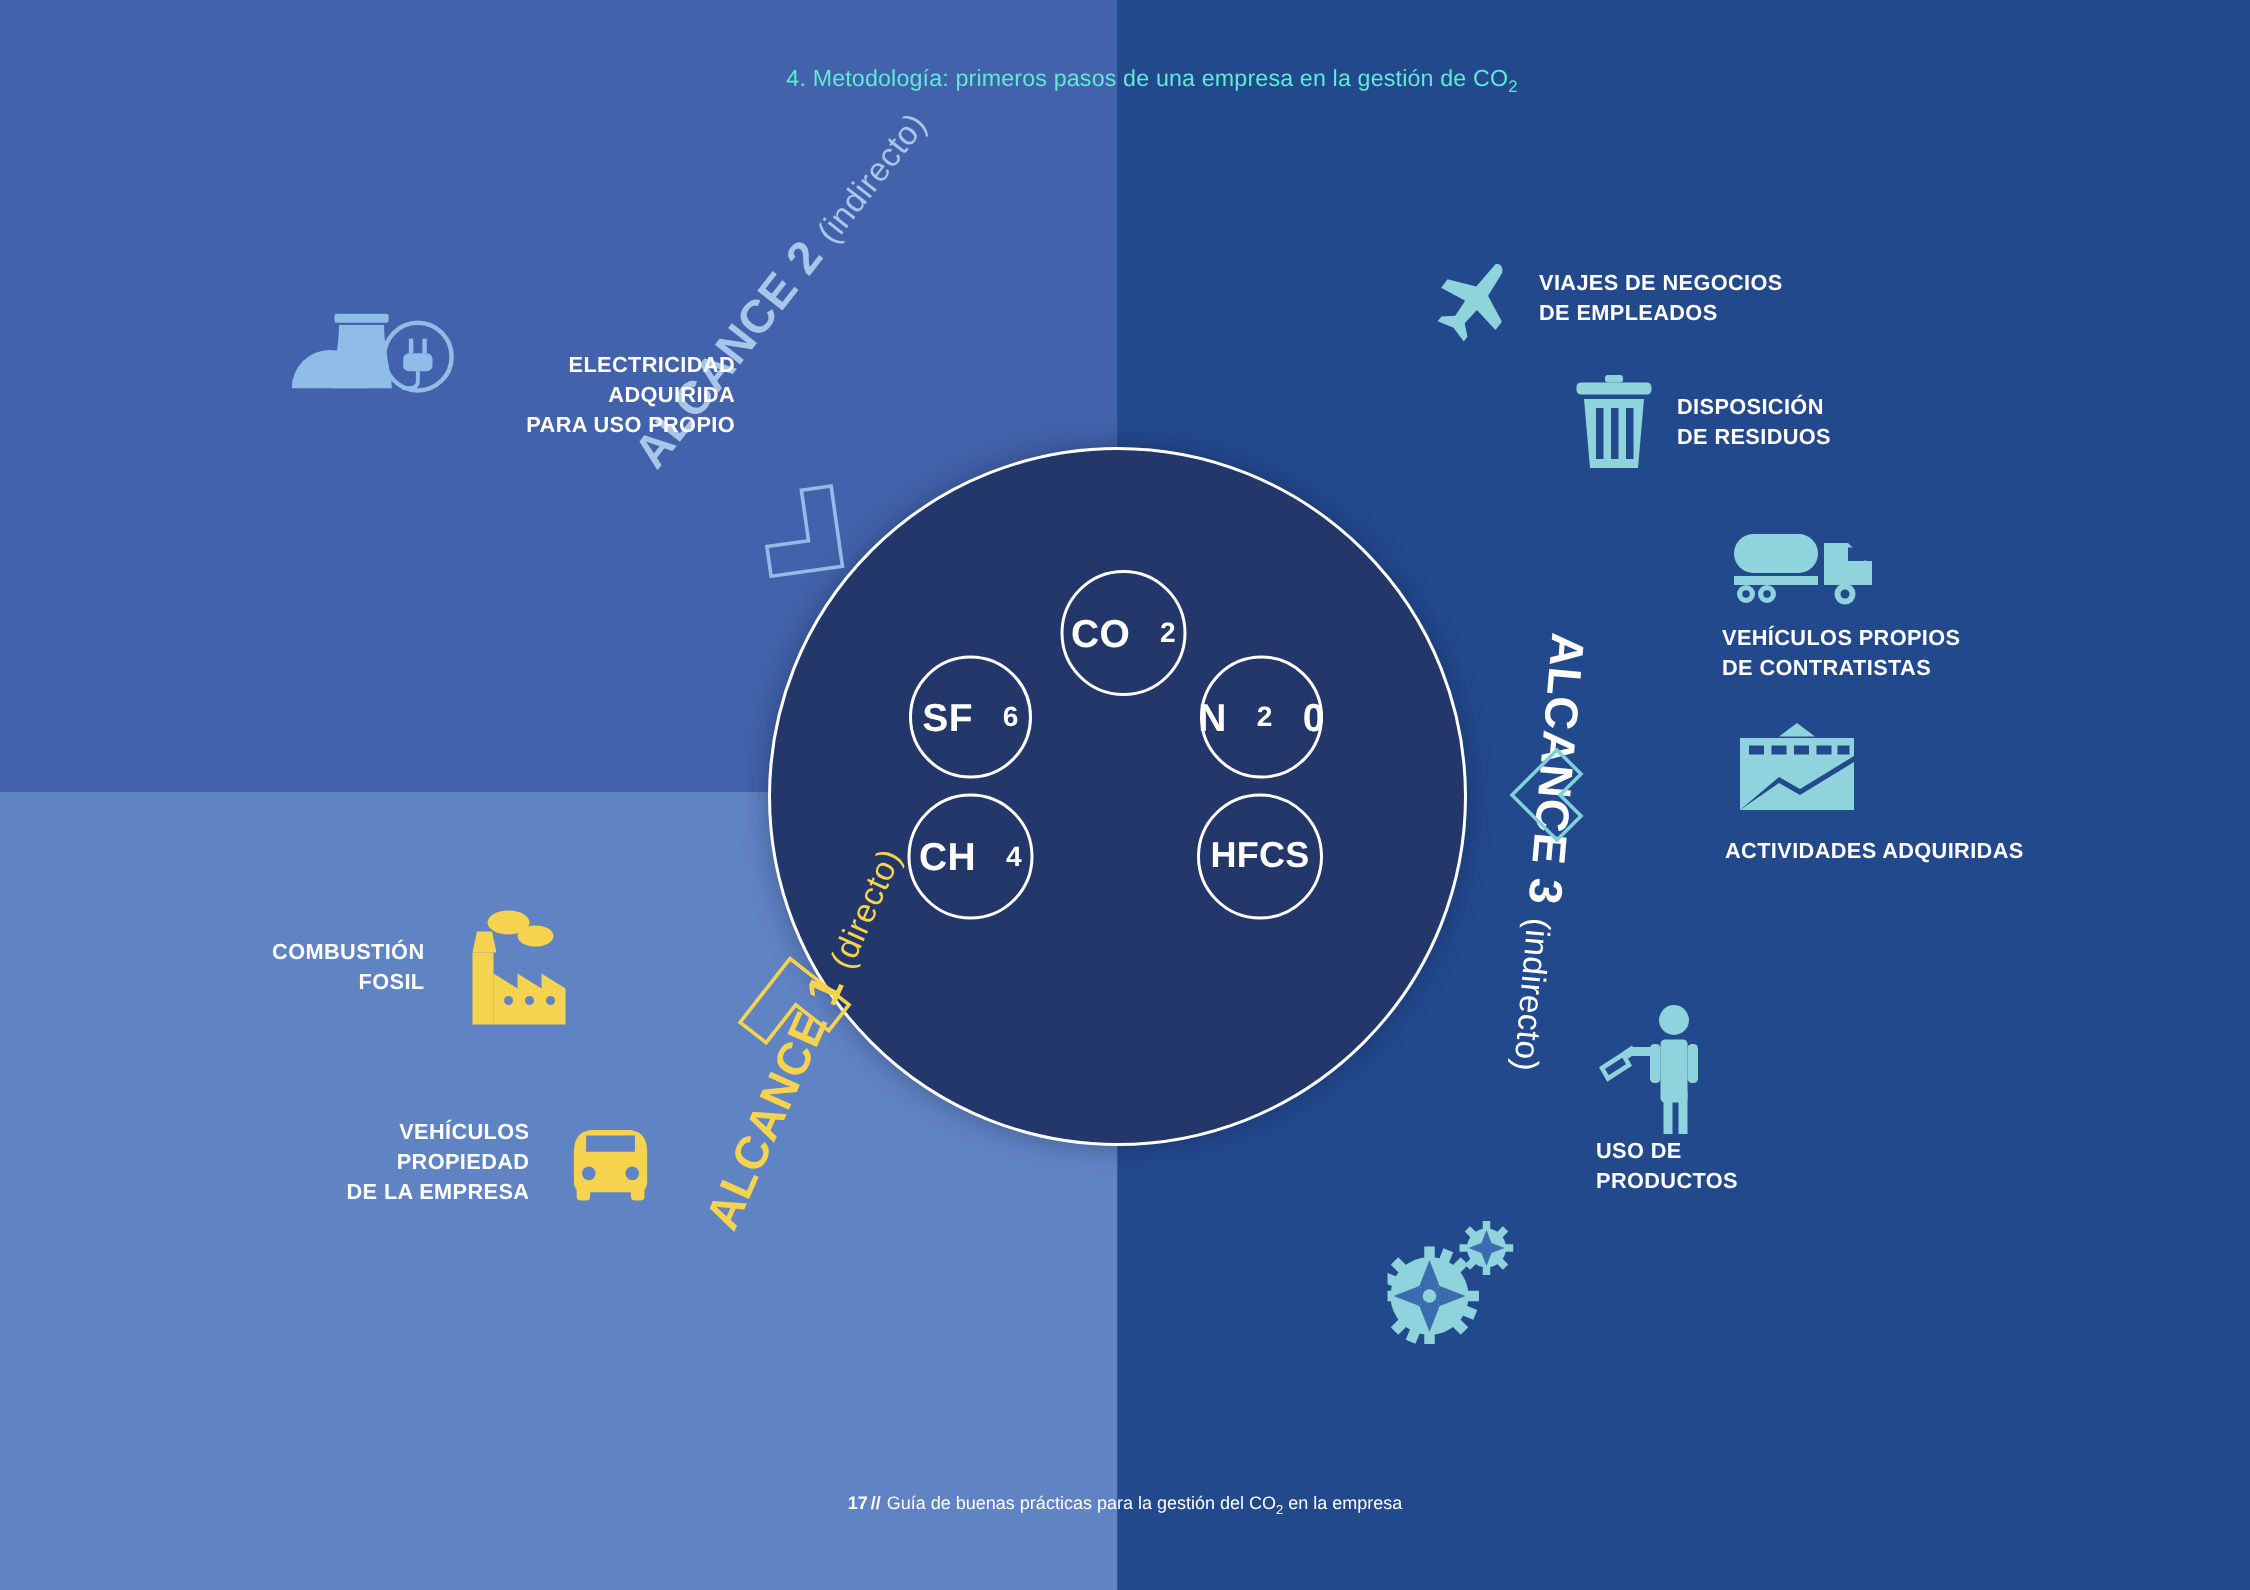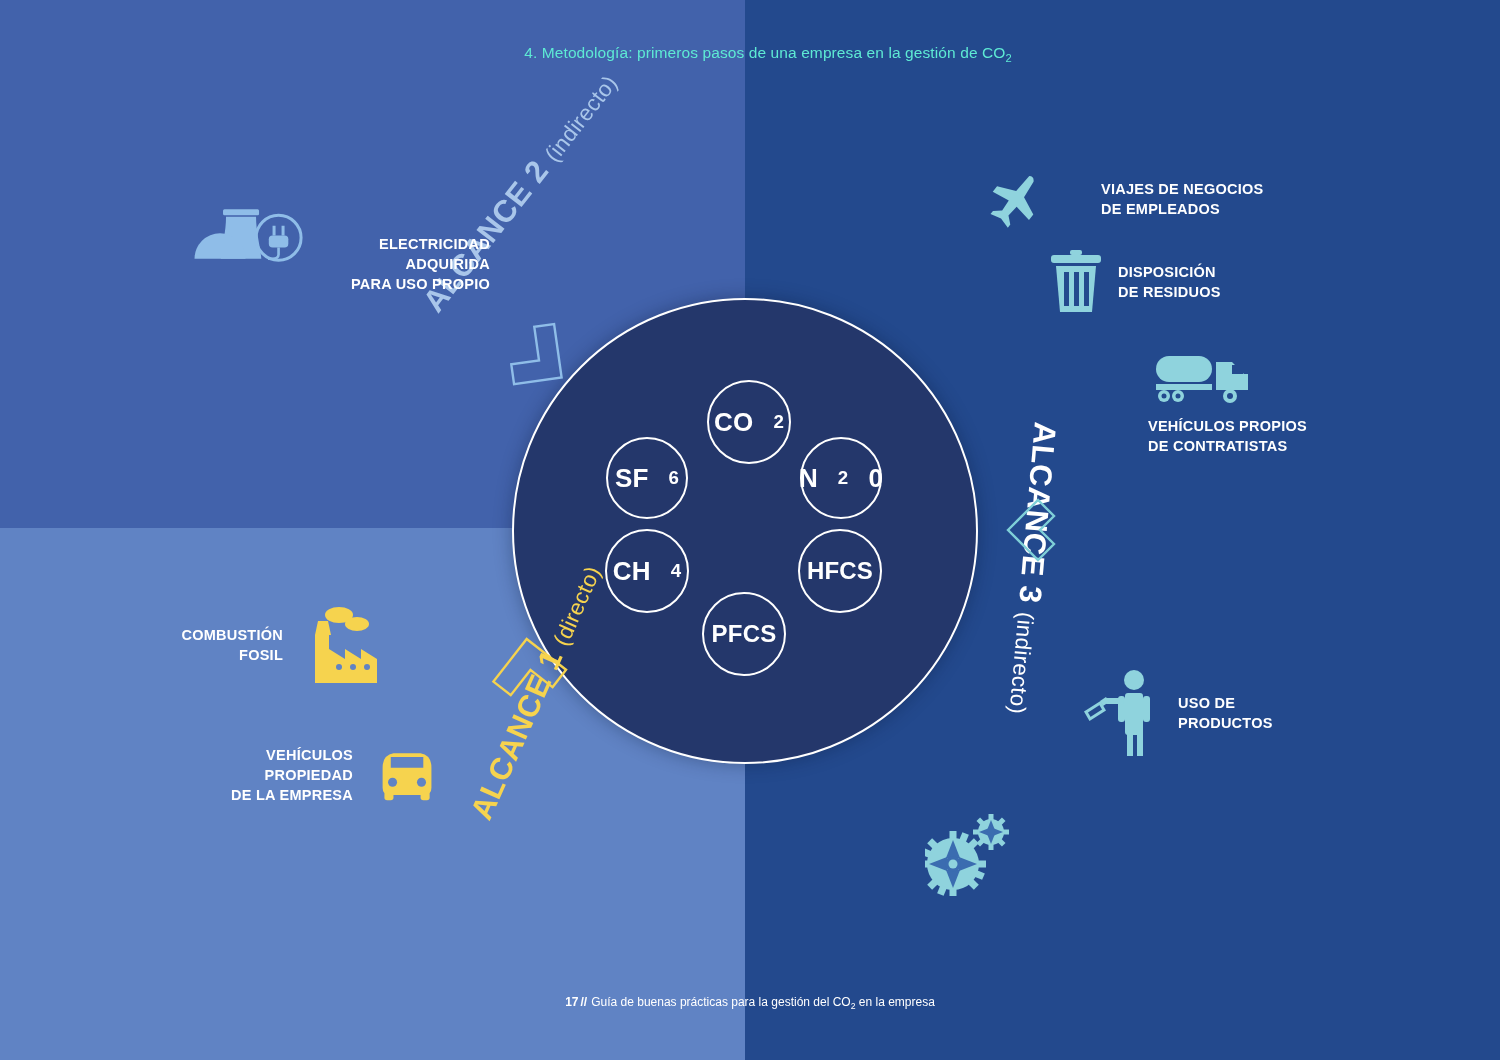--- a/index.html
+++ b/index.html
@@ -84,25 +84,25 @@
   .ico { display:block; }
 
   
   #it-electricidad { left:190px; top:196px; width:300px; flex-direction:row; align-items:flex-end; }
   #it-electricidad .ico { margin-right:38px; margin-bottom:16px; }
 
   #it-combustion   { left:165px; top:605px; width:230px; }
   #it-vehiculos-emp{ left:160px; top:745px; width:275px; }
 
   
-  #it-viajes       { left:984px; top:170px;gap:43px; }
+  #it-viajes       { left:952px; top:170px; }
   #it-residuos     { left:1048px; top:250px; }
   #it-vehcontra    { left:1148px; top:352px; flex-direction:column; align-items:flex-start; }
   #it-actividades  { left:1150px; top:482px; flex-direction:column; align-items:flex-start; }
-  #it-uso          { left:1080px; top:668px; }
+  #it-uso          { left:1052px; top:668px;flex-direction:column; }
   #it-produccion   { left:925px; top:812px; }
 
   .light { fill:#8fd3dd; }
   .lightblue { fill:#8fbde8; }
   .yellow { fill:#f6d34e; }
 </style>
 </head>
 <body>
 
 <div id="stage">
@@ -129,23 +129,20 @@
     <span>N</span>
       <sub>2</sub>
       <span>0</span>
   </div>
   <div class="gas" id="gas-ch4">
     <span>CH</span>
       <sub>4</sub>
   </div>
   <div class="gas" id="gas-hfcs">
     <span>HFCS</span>
-  </div>
-  <div class="gas" id="gas-pfcs">
-    <span>PFCS</span>
   </div>
 
   <div class="scope" id="scope2">
     <span>ALCANCE 2</span>
     <span class="paren">(indirecto)</span>
   </div>
   <div class="scope" id="scope1">
     <span>ALCANCE 1</span>
     <span class="paren">(directo)</span>
   </div>
@@ -252,20 +249,36 @@
       <circle cx="10" cy="44" r="2.5" fill="#23498d"></circle>
       <circle cx="24" cy="44" r="2.5" fill="#23498d"></circle>
       <circle cx="76" cy="44" r="3" fill="#23498d"></circle>
     </svg>
     <div class="lbl left">
       <div>VEHÍCULOS PROPIOS</div>
       <div>DE CONTRATISTAS</div>
     </div>
   </div>
 
+  <div class="item" id="it-actividades">
+    <svg class="ico" style="margin-bottom:14px; margin-left:6px;" width="84" height="62" viewBox="0 0 84 62">
+      <path d="M30 9 L42 0 L54 9 z" class="light"></path>
+      <rect x="4" y="10" width="76" height="48" class="light"></rect>
+      <rect x="10" y="15" width="10" height="6" fill="#23498d"></rect>
+      <rect x="25" y="15" width="10" height="6" fill="#23498d"></rect>
+      <rect x="40" y="15" width="10" height="6" fill="#23498d"></rect>
+      <rect x="55" y="15" width="10" height="6" fill="#23498d"></rect>
+      <rect x="69" y="15" width="8" height="6" fill="#23498d"></rect>
+      <path d="M4 58 L30 36 L44 44 L80 22 L80 58 z" fill="#23498d"></path>
+      <path d="M4 58 L30 40 L44 48 L80 26 L80 58 z" class="light"></path>
+    </svg>
+    <div class="lbl left">
+      <div>ACTIVIDADES ADQUIRIDAS</div>
+    </div>
+  </div>
 
   <div class="item" id="it-uso">
     <svg class="ico" width="86" height="90" viewBox="0 0 86 90">
       <circle cx="54" cy="12" r="10" class="light"></circle>
       <rect x="45" y="25" width="18" height="42" rx="3" class="light"></rect>
       <rect x="47" y="60" width="6" height="28" class="light"></rect>
       <rect x="57" y="60" width="6" height="28" class="light"></rect>
       <rect x="38" y="28" width="7" height="26" rx="3" class="light"></rect>
       <rect x="63" y="28" width="7" height="26" rx="3" class="light"></rect>
       <rect x="24" y="30" width="20" height="6" rx="3" class="light"></rect>

